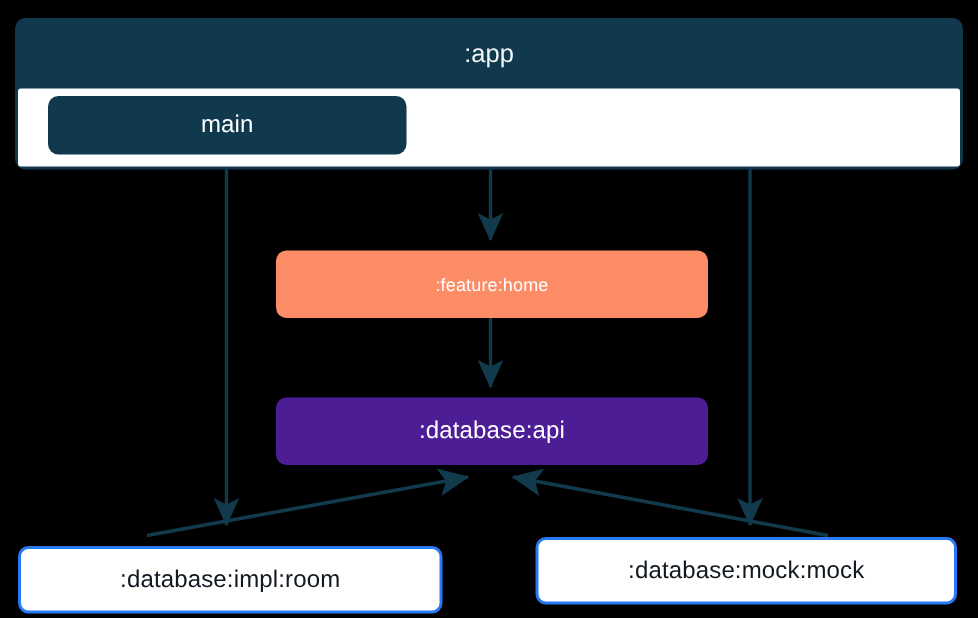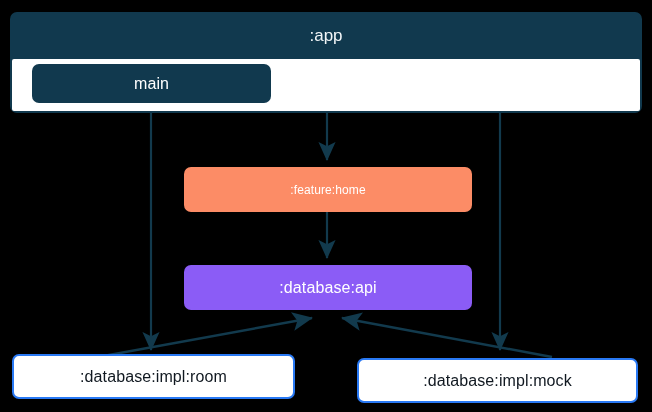--- a/index.html
+++ b/index.html
@@ -108,29 +108,29 @@
     height: 45px;
     background: #FC8C66;
     color: #FFFFFF;
     font-size: 12px;
   }
   #node-database-api {
     left: 184px;
     top: 265px;
     width: 288px;
     height: 45px;
-    background: #8b5cf6;
+    background: #4c1d95;
     color: #FFFFFF;
     font-size: 16px;
   }
 
   
   #node-impl-room {
     left: 12px;
-    top: 354px;
+    top: 364px;
     width: 283px;
     height: 45px;
     background: #FFFFFF;
     border: 2px solid #2979F4;
     color: #101820;
     font-size: 16px;
   }
   #node-impl-mock {
     left: 357px;
     top: 358px;
@@ -186,15 +186,15 @@
 
   <div class="node" id="node-main">main</div>
 
 
   <div class="node" id="node-feature-home">:feature:home</div>
 
   <div class="node" id="node-database-api">:database:api</div>
 
   <div class="node" id="node-impl-room">:database:impl:room</div>
 
-  <div class="node" id="node-impl-mock">:database:impl:mock</div>
+  <div class="node" id="node-impl-mock">:database:mock:mock</div>
 
 </div>
 
 </body></html>

